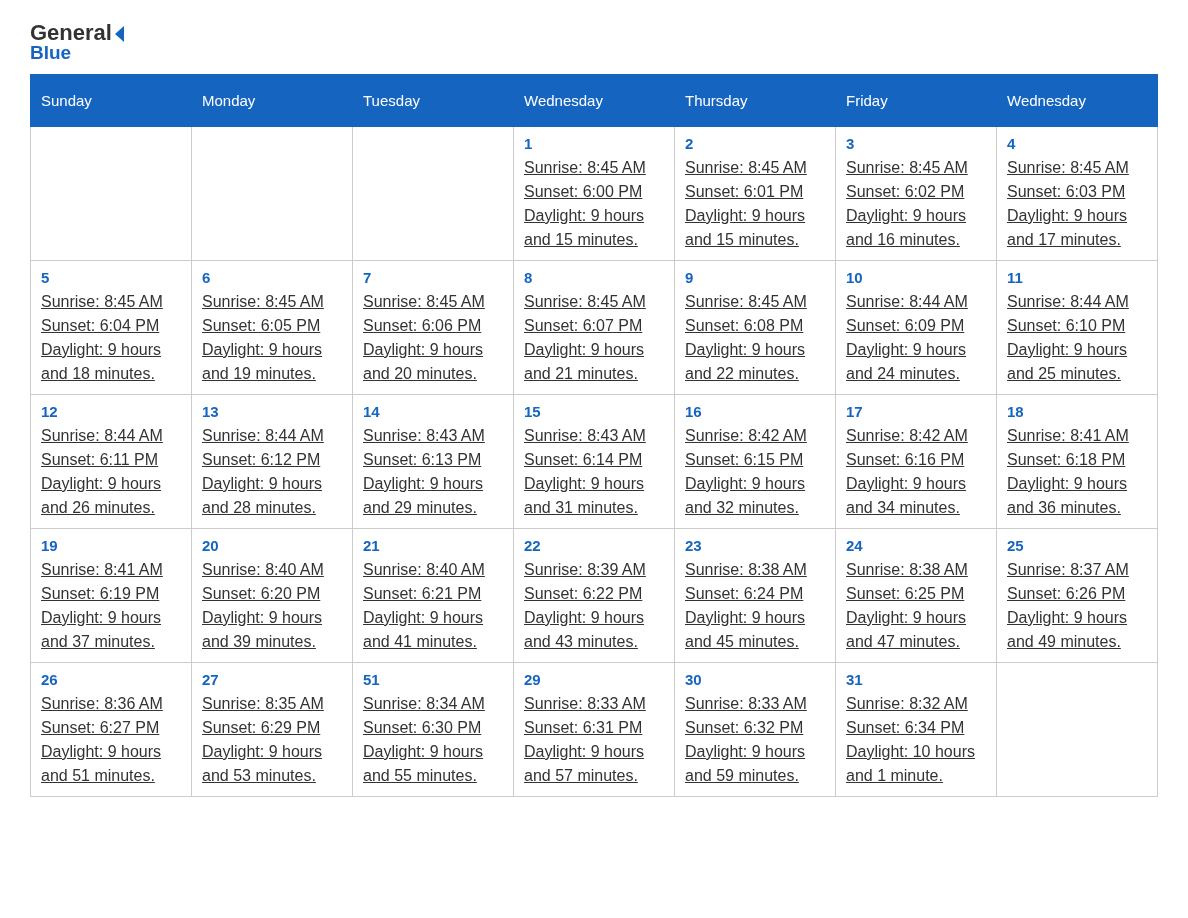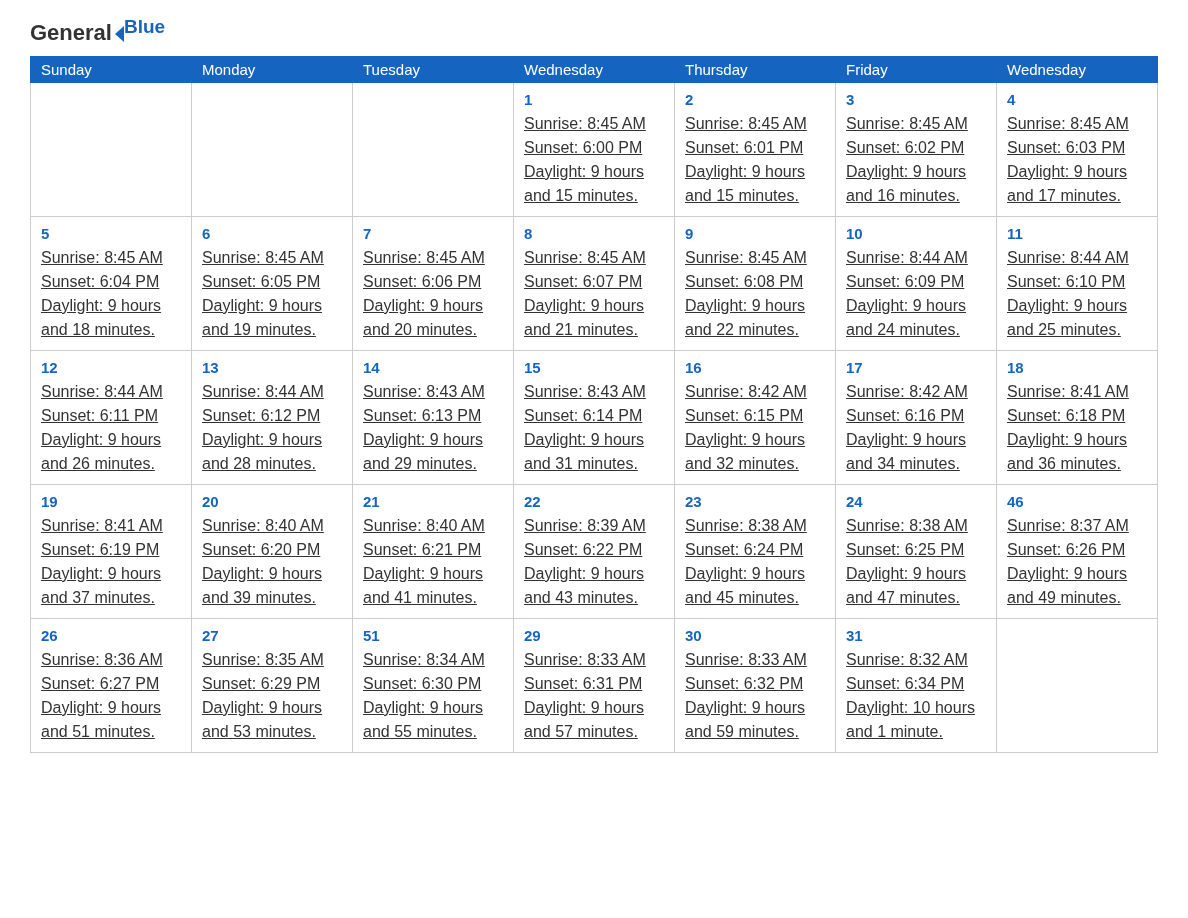--- a/index.html
+++ b/index.html
@@ -37,21 +37,21 @@
     .calendar-table {
       width: 100%;
       border-collapse: collapse;
       margin-top: 10px;
     }
     .calendar-table th {
       background-color: #1565c0;
       color: #fff;
       font-size: 15px;
       font-weight: normal;
-      padding: 4px 10px;
+      padding: 17px 10px;
       text-align: left;
       border: 1px solid #1565c0;
     }
     .calendar-table td {
       vertical-align: top;
       padding: 8px 10px;
       border: 1px solid #ccc;
       width: 14.28%;
       height: 110px;
       font-size: 13px;
@@ -67,21 +67,21 @@
       font-size: 16px;
       line-height: 1.5;
       color: #333;
       text-decoration: underline;
     }
     .empty-cell {
       background: #fff;
     }
     .logo-wrapper {
       display: flex;
-      flex-direction: row;
+      flex-direction: column;
       align-items: flex-start;
     }
     .logo-line1 {
       display: flex;
       align-items: center;
     }
     .logo-line2 {
       font-size: 19px;
       font-weight: bold;
       color: #1565c0;
@@ -225,21 +225,21 @@
         </td>
         <td>
           <div class="day-number">23</div>
           <div class="day-info">Sunrise: 8:38 AM<br>Sunset: 6:24 PM<br>Daylight: 9 hours<br>and 45 minutes.</div>
         </td>
         <td>
           <div class="day-number">24</div>
           <div class="day-info">Sunrise: 8:38 AM<br>Sunset: 6:25 PM<br>Daylight: 9 hours<br>and 47 minutes.</div>
         </td>
         <td>
-          <div class="day-number">46</div>
+          <div class="day-number">25</div>
           <div class="day-info">Sunrise: 8:37 AM<br>Sunset: 6:26 PM<br>Daylight: 9 hours<br>and 49 minutes.</div>
         </td>
       </tr>
       <tr>
         <td>
           <div class="day-number">26</div>
           <div class="day-info">Sunrise: 8:36 AM<br>Sunset: 6:27 PM<br>Daylight: 9 hours<br>and 51 minutes.</div>
         </td>
         <td>
           <div class="day-number">27</div>

